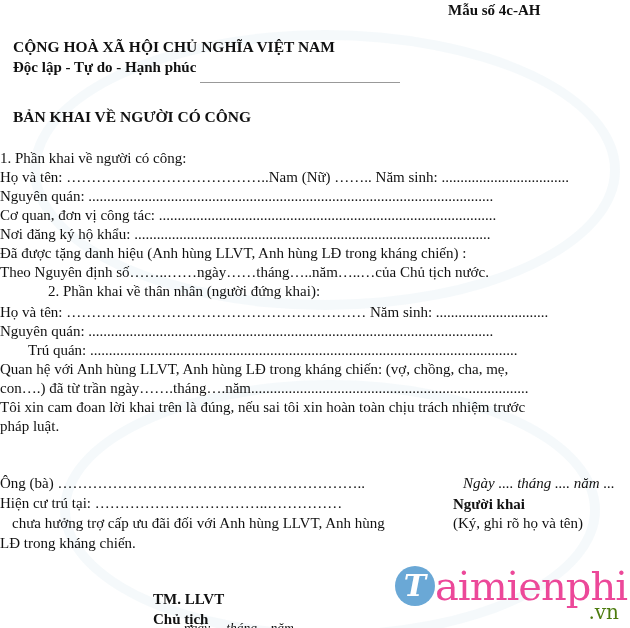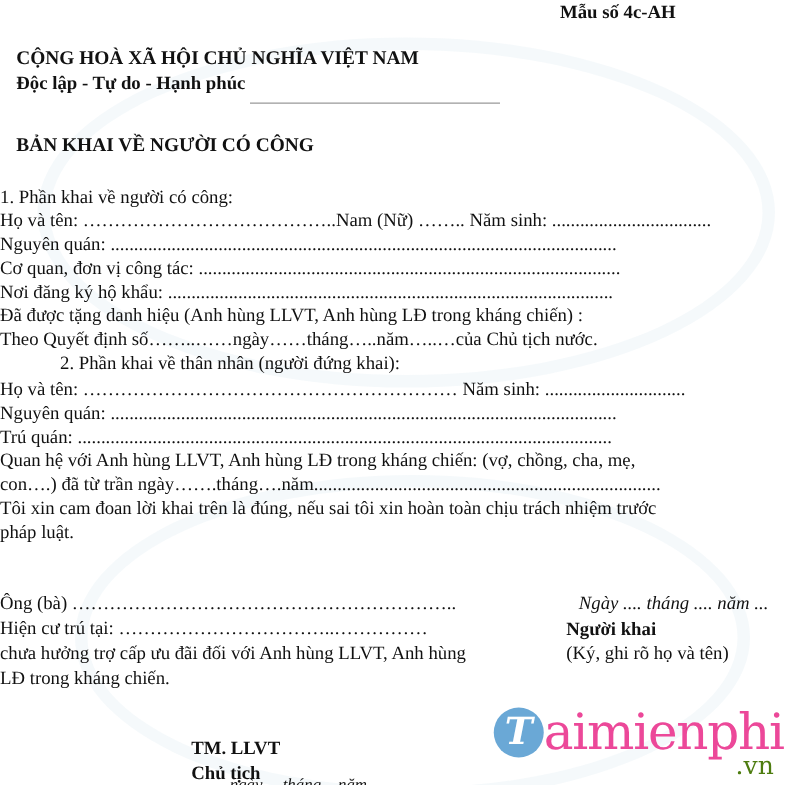--- a/index.html
+++ b/index.html
@@ -50,38 +50,38 @@
 
 <div class="abs bold center" style="left:0;width:630px;top:108px;font-size:15.5px;">BẢN KHAI VỀ NGƯỜI CÓ CÔNG</div>
 
 <div style="position:absolute;left:0;top:148px;width:630px;">
   <div class="line" style="top:0;">1. Phần khai về người có công:</div>
   <div class="line" style="top:19px;">Họ và tên: …………………………………..Nam (Nữ) …….. Năm sinh: ..................................</div>
   <div class="line" style="top:38px;">Nguyên quán: ............................................................................................................</div>
   <div class="line" style="top:57px;">Cơ quan, đơn vị công tác: ..........................................................................................</div>
   <div class="line" style="top:76px;">Nơi đăng ký hộ khẩu: ...............................................................................................</div>
   <div class="line" style="top:95px;">Đã được tặng danh hiệu (Anh hùng LLVT,  Anh hùng LĐ trong kháng chiến) :</div>
-  <div class="line" style="top:114px;">Theo Quyết định số……..……ngày……tháng…..năm…..…của Chủ tịch nước.</div>
+  <div class="line" style="top:114px;">Theo Nguyên định số……..……ngày……tháng…..năm…..…của Chủ tịch nước.</div>
 </div>
 
 <div style="position:absolute;left:0;top:281px;width:630px;">
   <div class="line" style="top:0;padding-left:48px;">2. Phần khai về thân nhân (người đứng khai):</div>
   <div class="line" style="top:21px;">Họ và tên: …………………………………………………… Năm sinh: ..............................</div>
   <div class="line" style="top:40px;">Nguyên quán: ............................................................................................................</div>
-  <div class="line" style="top:59px;">Trú quán: ..................................................................................................................</div>
+  <div class="line" style="top:59px;padding-left:28px;">Trú quán: ..................................................................................................................</div>
   <div class="line" style="top:78px;">Quan hệ với Anh hùng LLVT, Anh hùng LĐ trong kháng chiến: (vợ, chồng, cha, mẹ,</div>
   <div class="line" style="top:97px;">con….) đã từ trần ngày…….tháng….năm..........................................................................</div>
   <div class="line" style="top:116px;">Tôi xin cam đoan lời khai trên là đúng, nếu sai tôi xin hoàn toàn chịu trách nhiệm trước</div>
   <div class="line" style="top:135px;">pháp luật.</div>
 </div>
 
 <div style="position:absolute;left:0;top:473px;width:420px;">
   <div class="line" style="top:0;">Ông (bà) ……………………………………………………..</div>
   <div class="line" style="top:20px;">Hiện cư trú tại: ……………………………..……………</div>
-  <div class="line" style="top:40px;">chưa hưởng trợ cấp ưu đãi đối với Anh hùng LLVT, Anh hùng</div>
+  <div class="line" style="top:40px;padding-left:12px;">chưa hưởng trợ cấp ưu đãi đối với Anh hùng LLVT, Anh hùng</div>
   <div class="line" style="top:60px;">LĐ trong kháng chiến.</div>
 </div>
 
 <div style="position:absolute;left:440px;top:473px;width:190px;">
   <div class="line italic center" style="top:0;width:190px;left:10px;">Ngày .... tháng .... năm ...</div>
   <div class="line bold center" style="top:21px;width:190px;">Người khai</div>
   <div class="line center" style="top:40px;width:190px;">(Ký, ghi rõ họ và tên)</div>
 </div>
 
 <div style="position:absolute;left:140px;top:570px;width:230px;">

